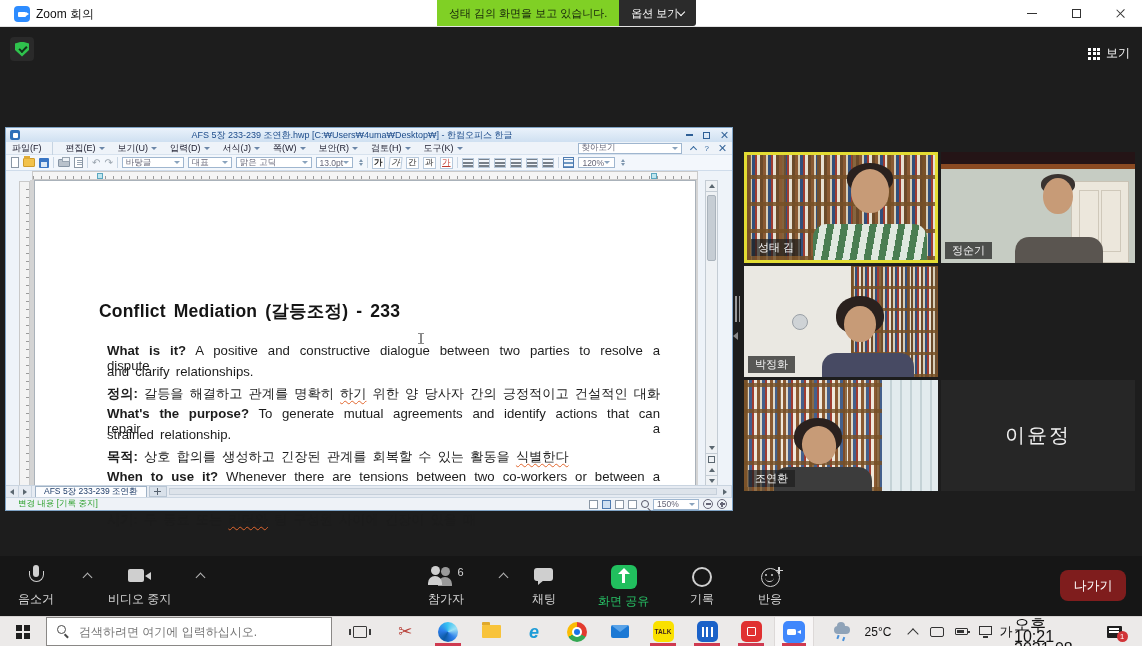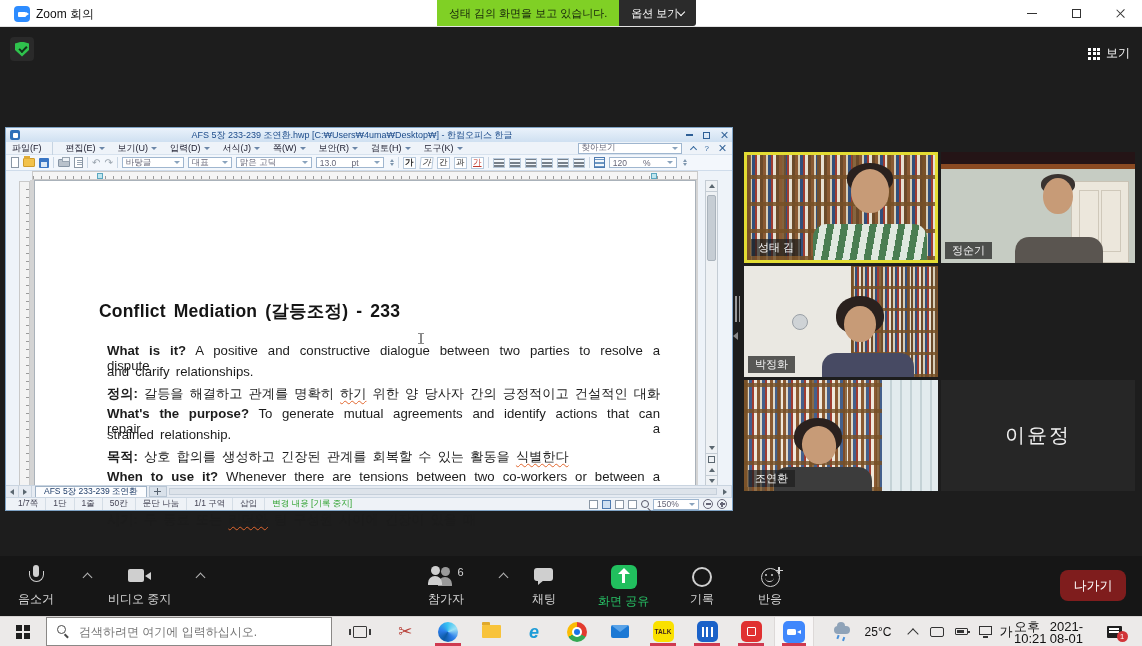--- a/index.html
+++ b/index.html
@@ -67,21 +67,21 @@
 .ti-disk::after{content:"";position:absolute;left:2px;top:4px;width:6px;height:5px;background:#dce8f5;}
 .ti-print{width:12px;height:8px;background:#b9c2cc;border:1px solid #8795a5;border-radius:1px;position:relative;}
 .ti-print::before{content:"";position:absolute;left:2.5px;top:-3px;width:6px;height:3px;background:#eef2f6;border:1px solid #99a5b2;}
 .ti-prev{width:9px;height:11px;background:#fff;border:1px solid #8a97a5;position:relative;}
 .ti-prev::after{content:"";position:absolute;left:1.5px;top:2px;width:5px;height:1px;background:#97a4b2;box-shadow:0 2px 0 #97a4b2,0 4px 0 #97a4b2;}
 .ti-arrow{font-size:10px;color:#9aa4ae;line-height:10px;}
 .tsep{width:1px;height:11px;background:#c9d6e4;flex:none;}
 .tc-style{width:62px;}
 .tc-cat{width:44px;}
 .tc-font{width:76px;}
-.tc-size{width:68px;}
+.tc-size{width:37px;justify-content:center;}
 .spin{display:flex;flex-direction:column;gap:1px;margin-left:2px;}
 .spin i{width:0;height:0;border-left:2.5px solid transparent;border-right:2.5px solid transparent;}
 .spin .up{border-bottom:3px solid #7e96ae;}
 .spin .dn{border-top:3px solid #7e96ae;}
 .cbtn{width:13px;height:12px;background:#fff;border:1px solid #b7c9dc;display:flex;align-items:center;justify-content:center;font-size:8.5px;color:#222;cursor:pointer;}
 .cb-bold{font-weight:700;}
 .cb-italic{font-style:italic;transform:skewX(-6deg);}
 .cb-col{color:#c03a2e;text-decoration:underline;}
 .alico{width:12px;height:10px;background:repeating-linear-gradient(0deg,#77808a 0 1.5px,transparent 1.5px 3.4px);border:1px solid #b7c9dc;cursor:pointer;}
 .ti-ls{width:11px;height:11px;border:1px solid #4d7ab0;background:repeating-linear-gradient(0deg,#6d97c2 0 1.5px,transparent 1.5px 3.5px);}
@@ -219,21 +219,21 @@
 .cloud::after{content:"";position:absolute;left:3px;bottom:-5px;width:2px;height:4px;background:#4a90d9;transform:rotate(20deg);box-shadow:6px 0 0 #4a90d9;}
 .temp{font-size:12px;color:#111;}
 .tray-chev{width:8px;height:8px;border-left:1.6px solid #333;border-top:1.6px solid #333;transform:rotate(45deg);margin-top:4px;}
 .tablet-ic{width:14px;height:10px;border:1.5px solid #333;border-radius:2px;}
 .batt{position:relative;width:13px;height:7px;border:1.2px solid #333;border-radius:1px;}
 .batt::before{content:"";position:absolute;left:1px;top:1px;width:7px;height:3px;background:#333;}
 .batt::after{content:"";position:absolute;right:-3px;top:1.5px;width:1.6px;height:2.5px;background:#333;}
 .disp{position:relative;width:13px;height:9px;border:1.5px solid #333;margin-top:-2px;}
 .disp::after{content:"";position:absolute;left:3px;bottom:-4px;width:5px;height:1.6px;background:#333;}
 .ime{font-size:13px;color:#111;}
-.clock{position:absolute;left:1014px;top:2px;width:74px;height:26px;display:flex;flex-direction:row;align-items:flex-end;justify-content:space-between;font-size:13px;color:#111;line-height:12px;cursor:default;}
+.clock{position:absolute;left:1014px;top:2px;width:74px;height:26px;display:flex;flex-direction:column;align-items:flex-end;justify-content:space-between;font-size:16px;color:#111;line-height:12px;cursor:default;}
 .notif{position:relative;width:15px;height:12px;background:#1f1f1f;border-radius:1px;}
 .notif::before{content:"";position:absolute;left:2.5px;top:2.5px;width:10px;height:1.5px;background:#fff;box-shadow:0 3px 0 #fff;}
 .badge{position:absolute;right:-6px;bottom:-4px;width:11px;height:11px;background:#d13438;border-radius:50%;color:#fff;font-size:7.5px;display:flex;align-items:center;justify-content:center;}
 </style>
 </head>
 <body>
 
 <div id="screen">
 
   <div class="ztitle">
@@ -412,29 +412,20 @@
           <span class="tri-r"></span>
         </div>
       <div class="doc-tab">AFS 5장 233-239 조연환</div>
       <div class="tab-plus"></div>
       <div class="tab-track"></div>
       <div class="tb-nav">
           <span class="tri-r"></span>
         </div>
     </div>
     <div class="hwp-status">
-      <div id="hwp-status-items">
-          <span class="sitem">1/7쪽</span>
-          <span class="sitem">1단</span>
-          <span class="sitem">1줄</span>
-          <span class="sitem">50칸</span>
-          <span class="sitem">문단 나눔</span>
-          <span class="sitem">1/1 구역</span>
-          <span class="sitem">삽입</span>
-        </div>
       <span class="srec">변경 내용 [기록 중지]</span>
       <div class="hs-right">
         <div class="hsv"></div>
         <div class="hsv act"></div>
         <div class="hsv"></div>
         <div class="hsv"></div>
         <div class="hmag"></div>
         <div class="hcombo zcombo">
             <span>150%</span>
             <span class="mcaret"></span>

